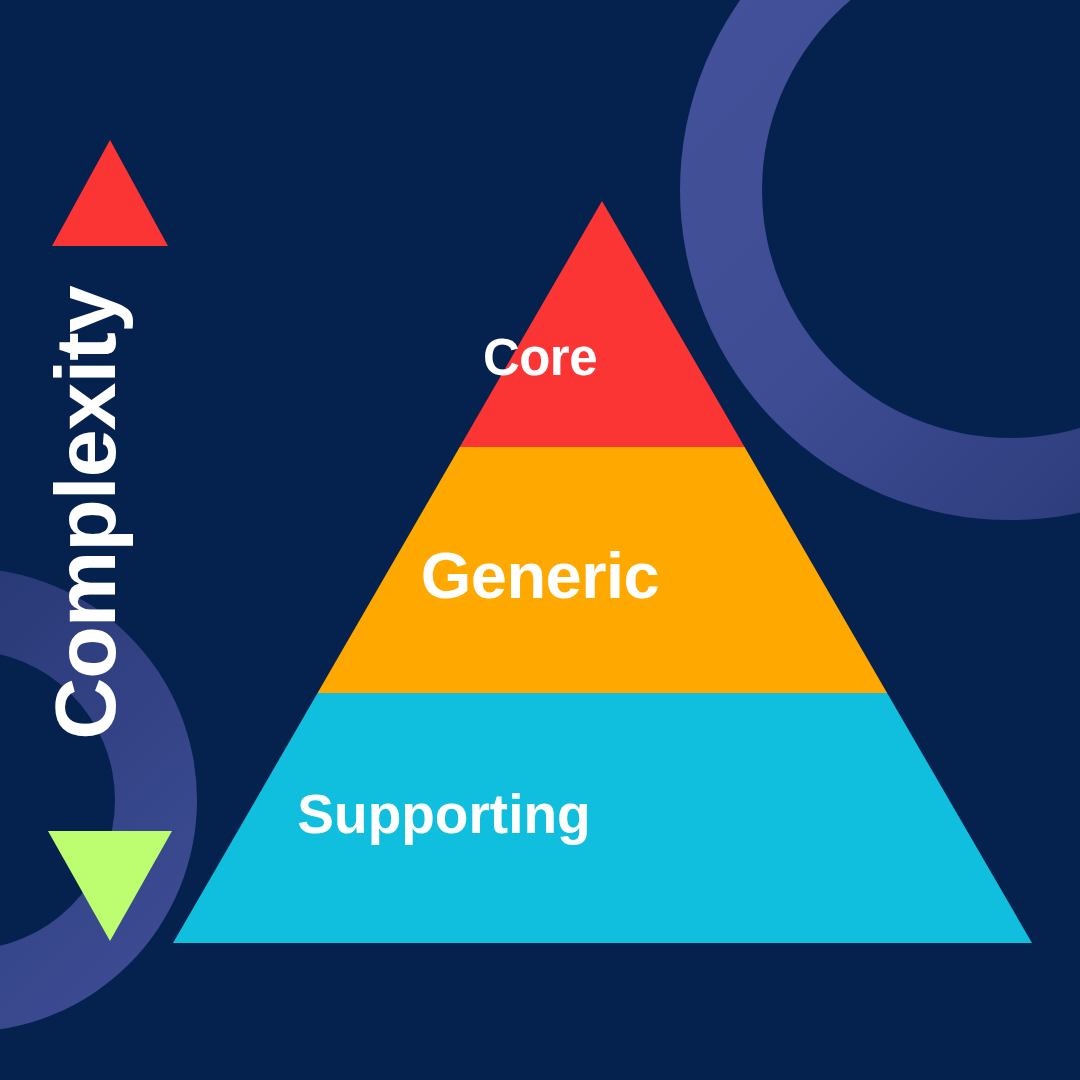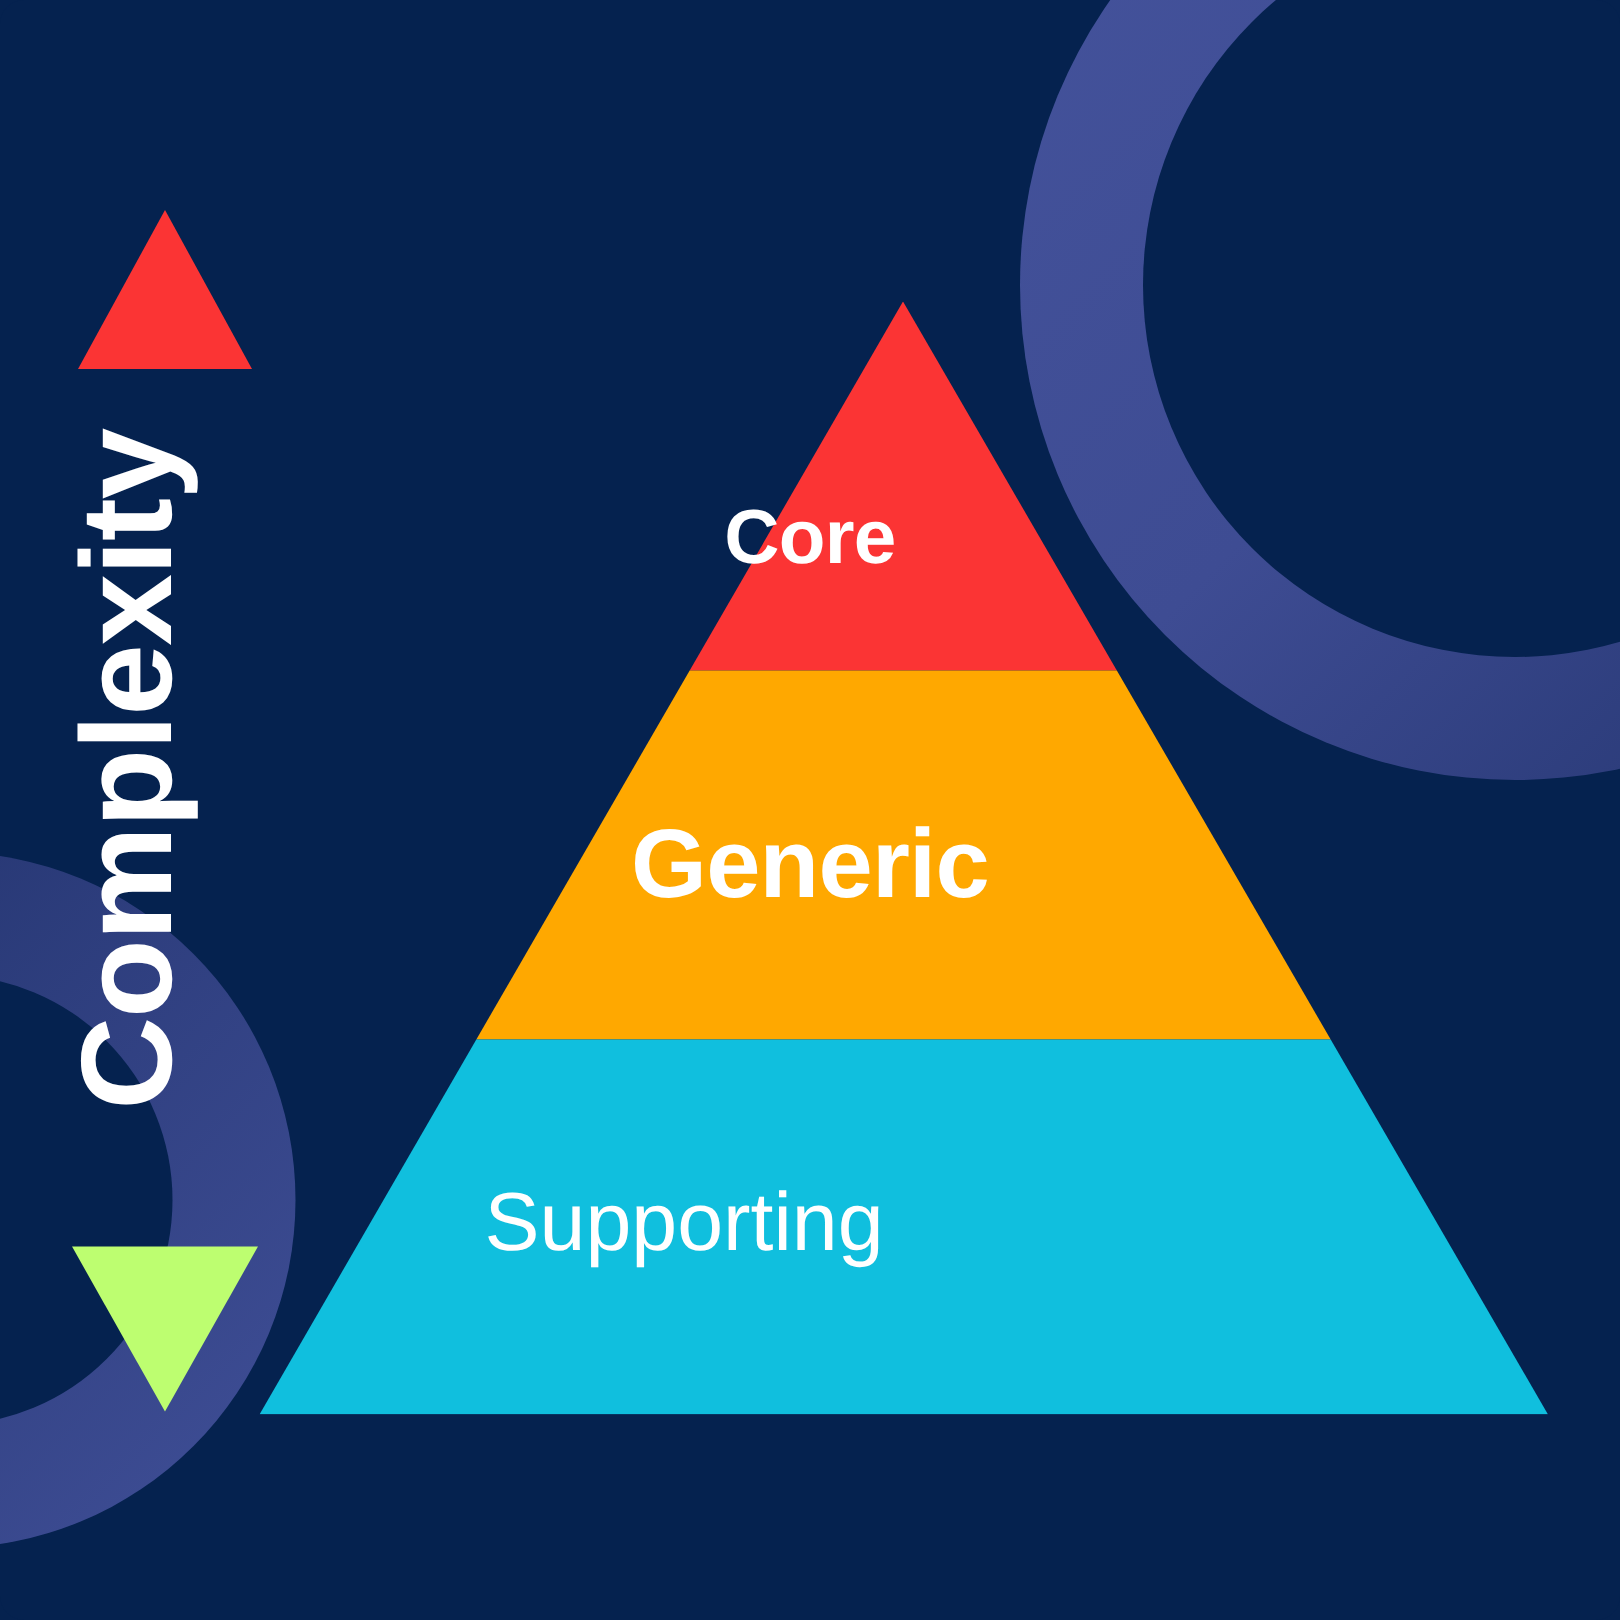--- a/index.html
+++ b/index.html
@@ -49,25 +49,25 @@
   }
   #label-generic {
     left: 0;
     width: 1080px;
     top: 543px;
     font-size: 65px;
     font-weight: 700;
     letter-spacing: -0.5px;
   }
   #label-supporting {
-    left: 12px;
+    left: 0;
     width: 888px;
     top: 787px;
     font-size: 55px;
-    font-weight: 400;
+    font-weight: 700;
     letter-spacing: 0px;
   }
 
   
   #axis-group {
     position: absolute;
     left: 0;
     top: 0;
     width: 230px;
     height: 1080px;

